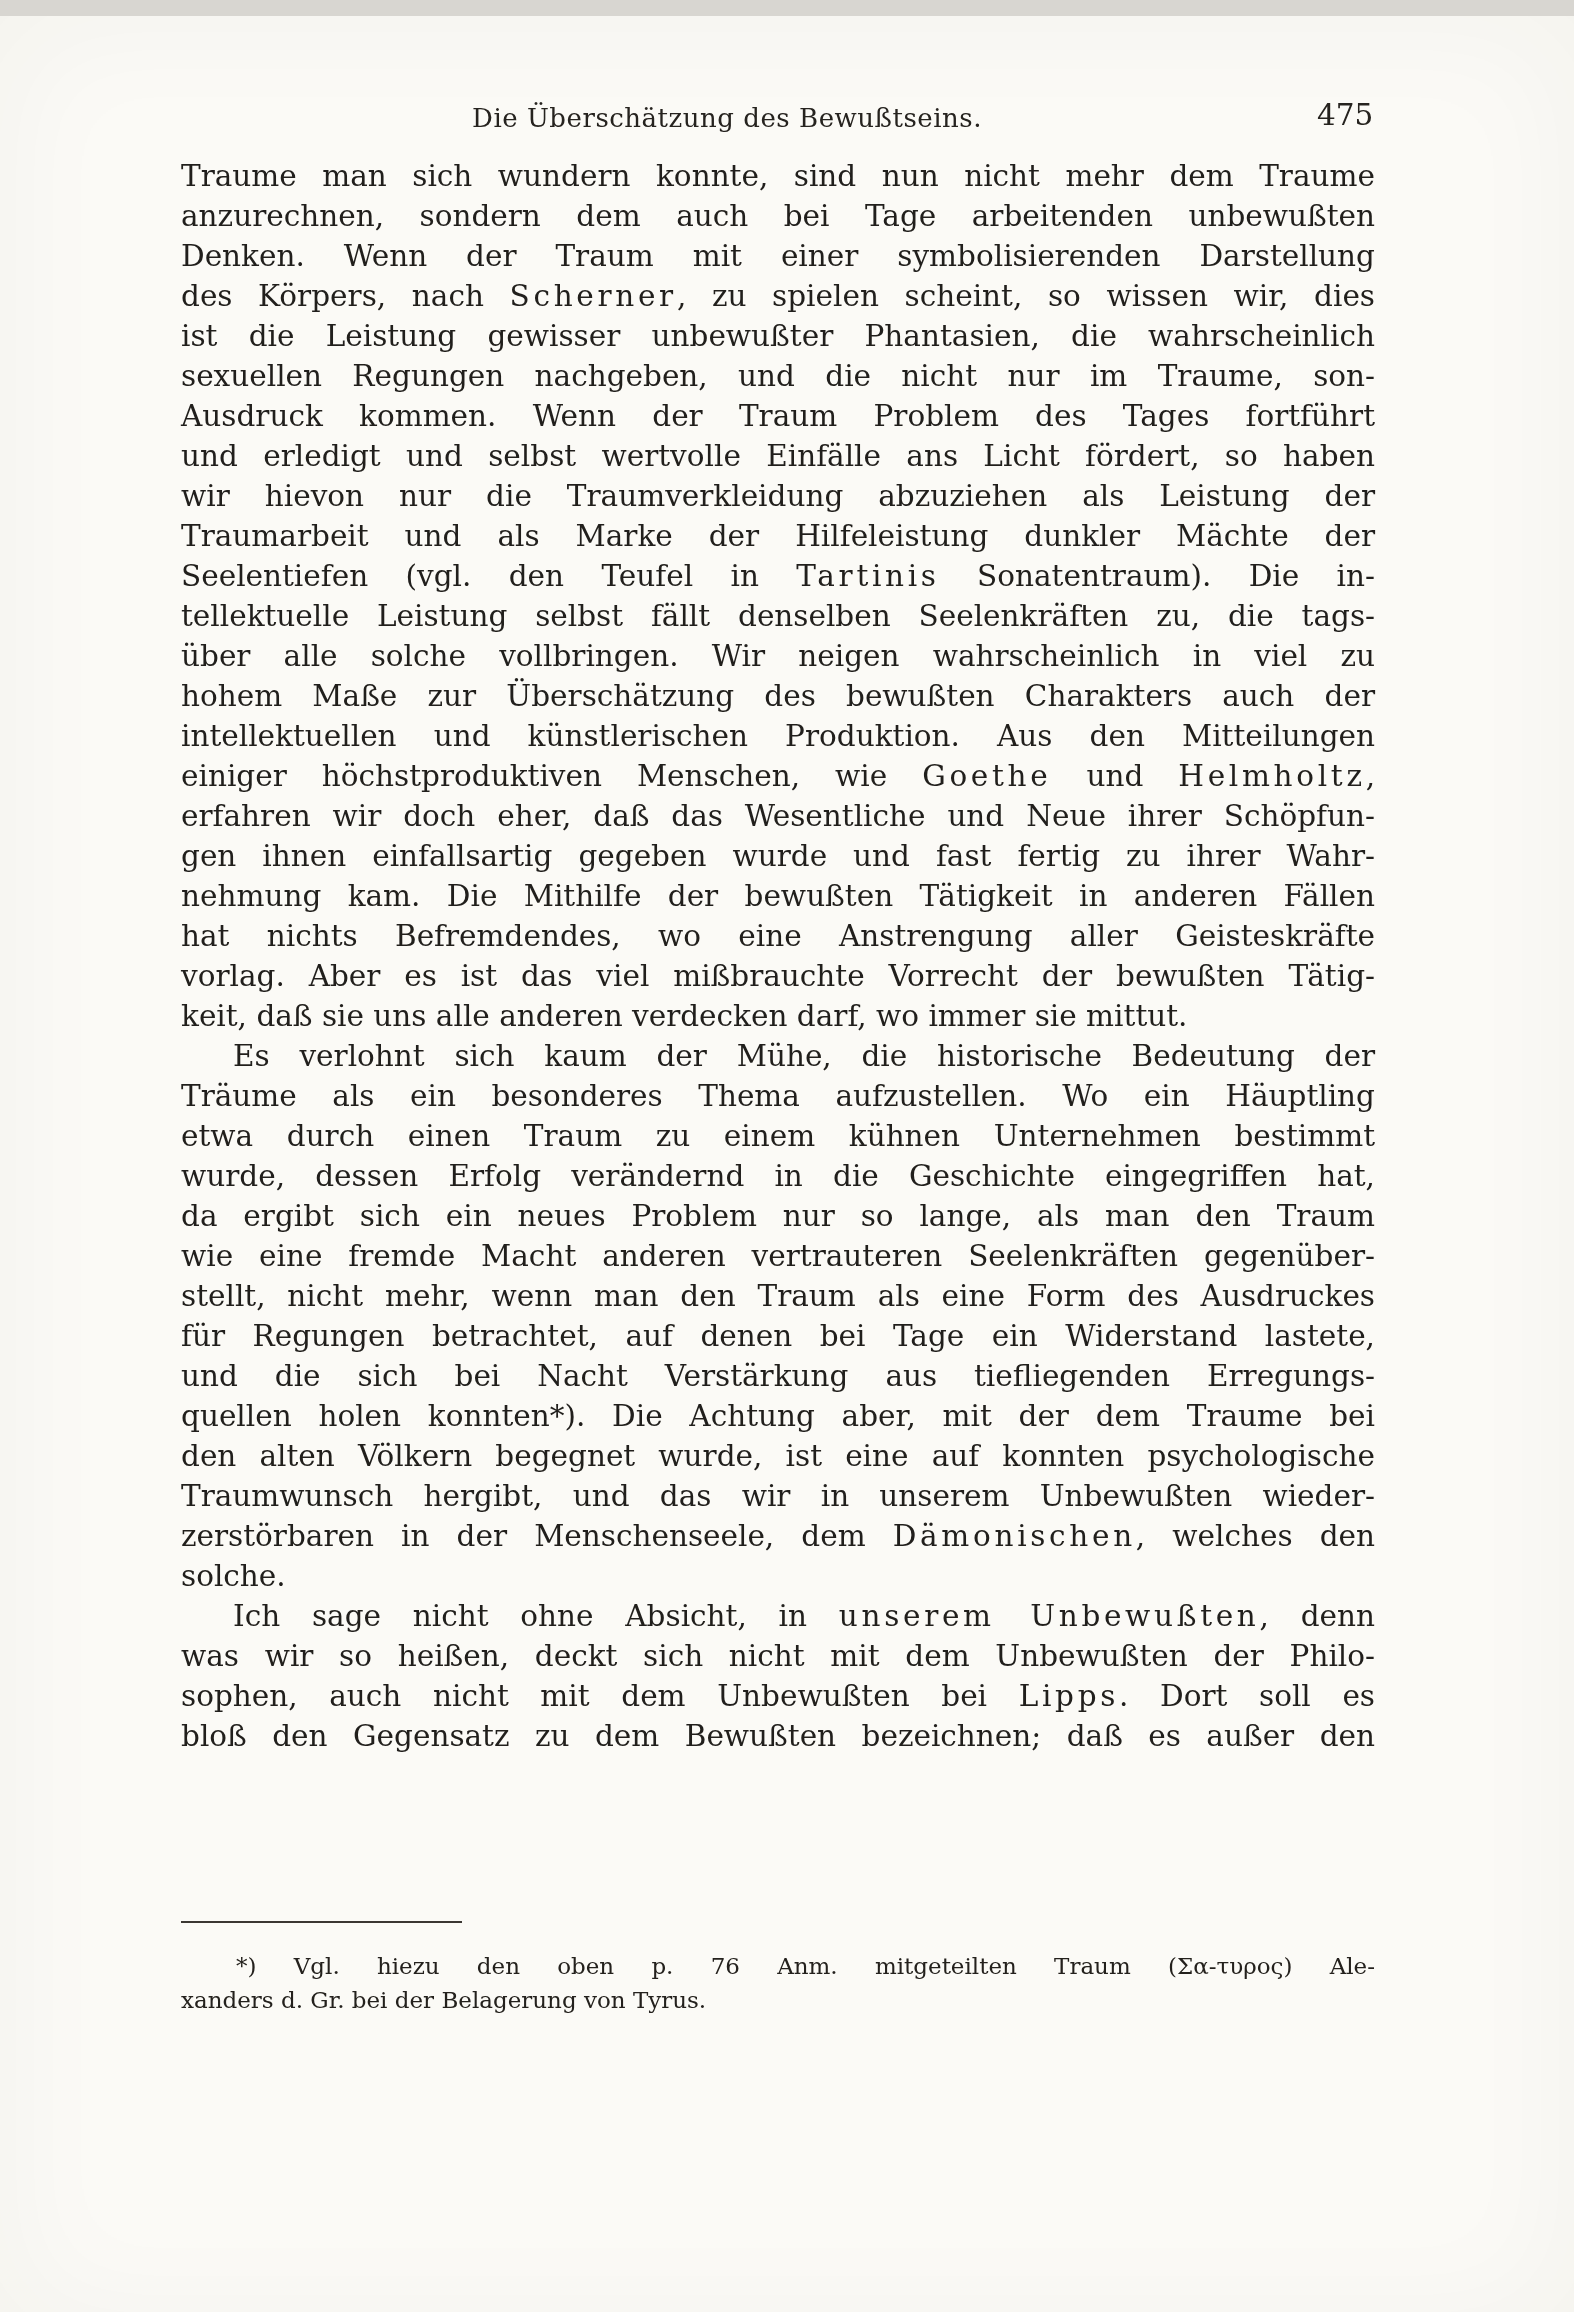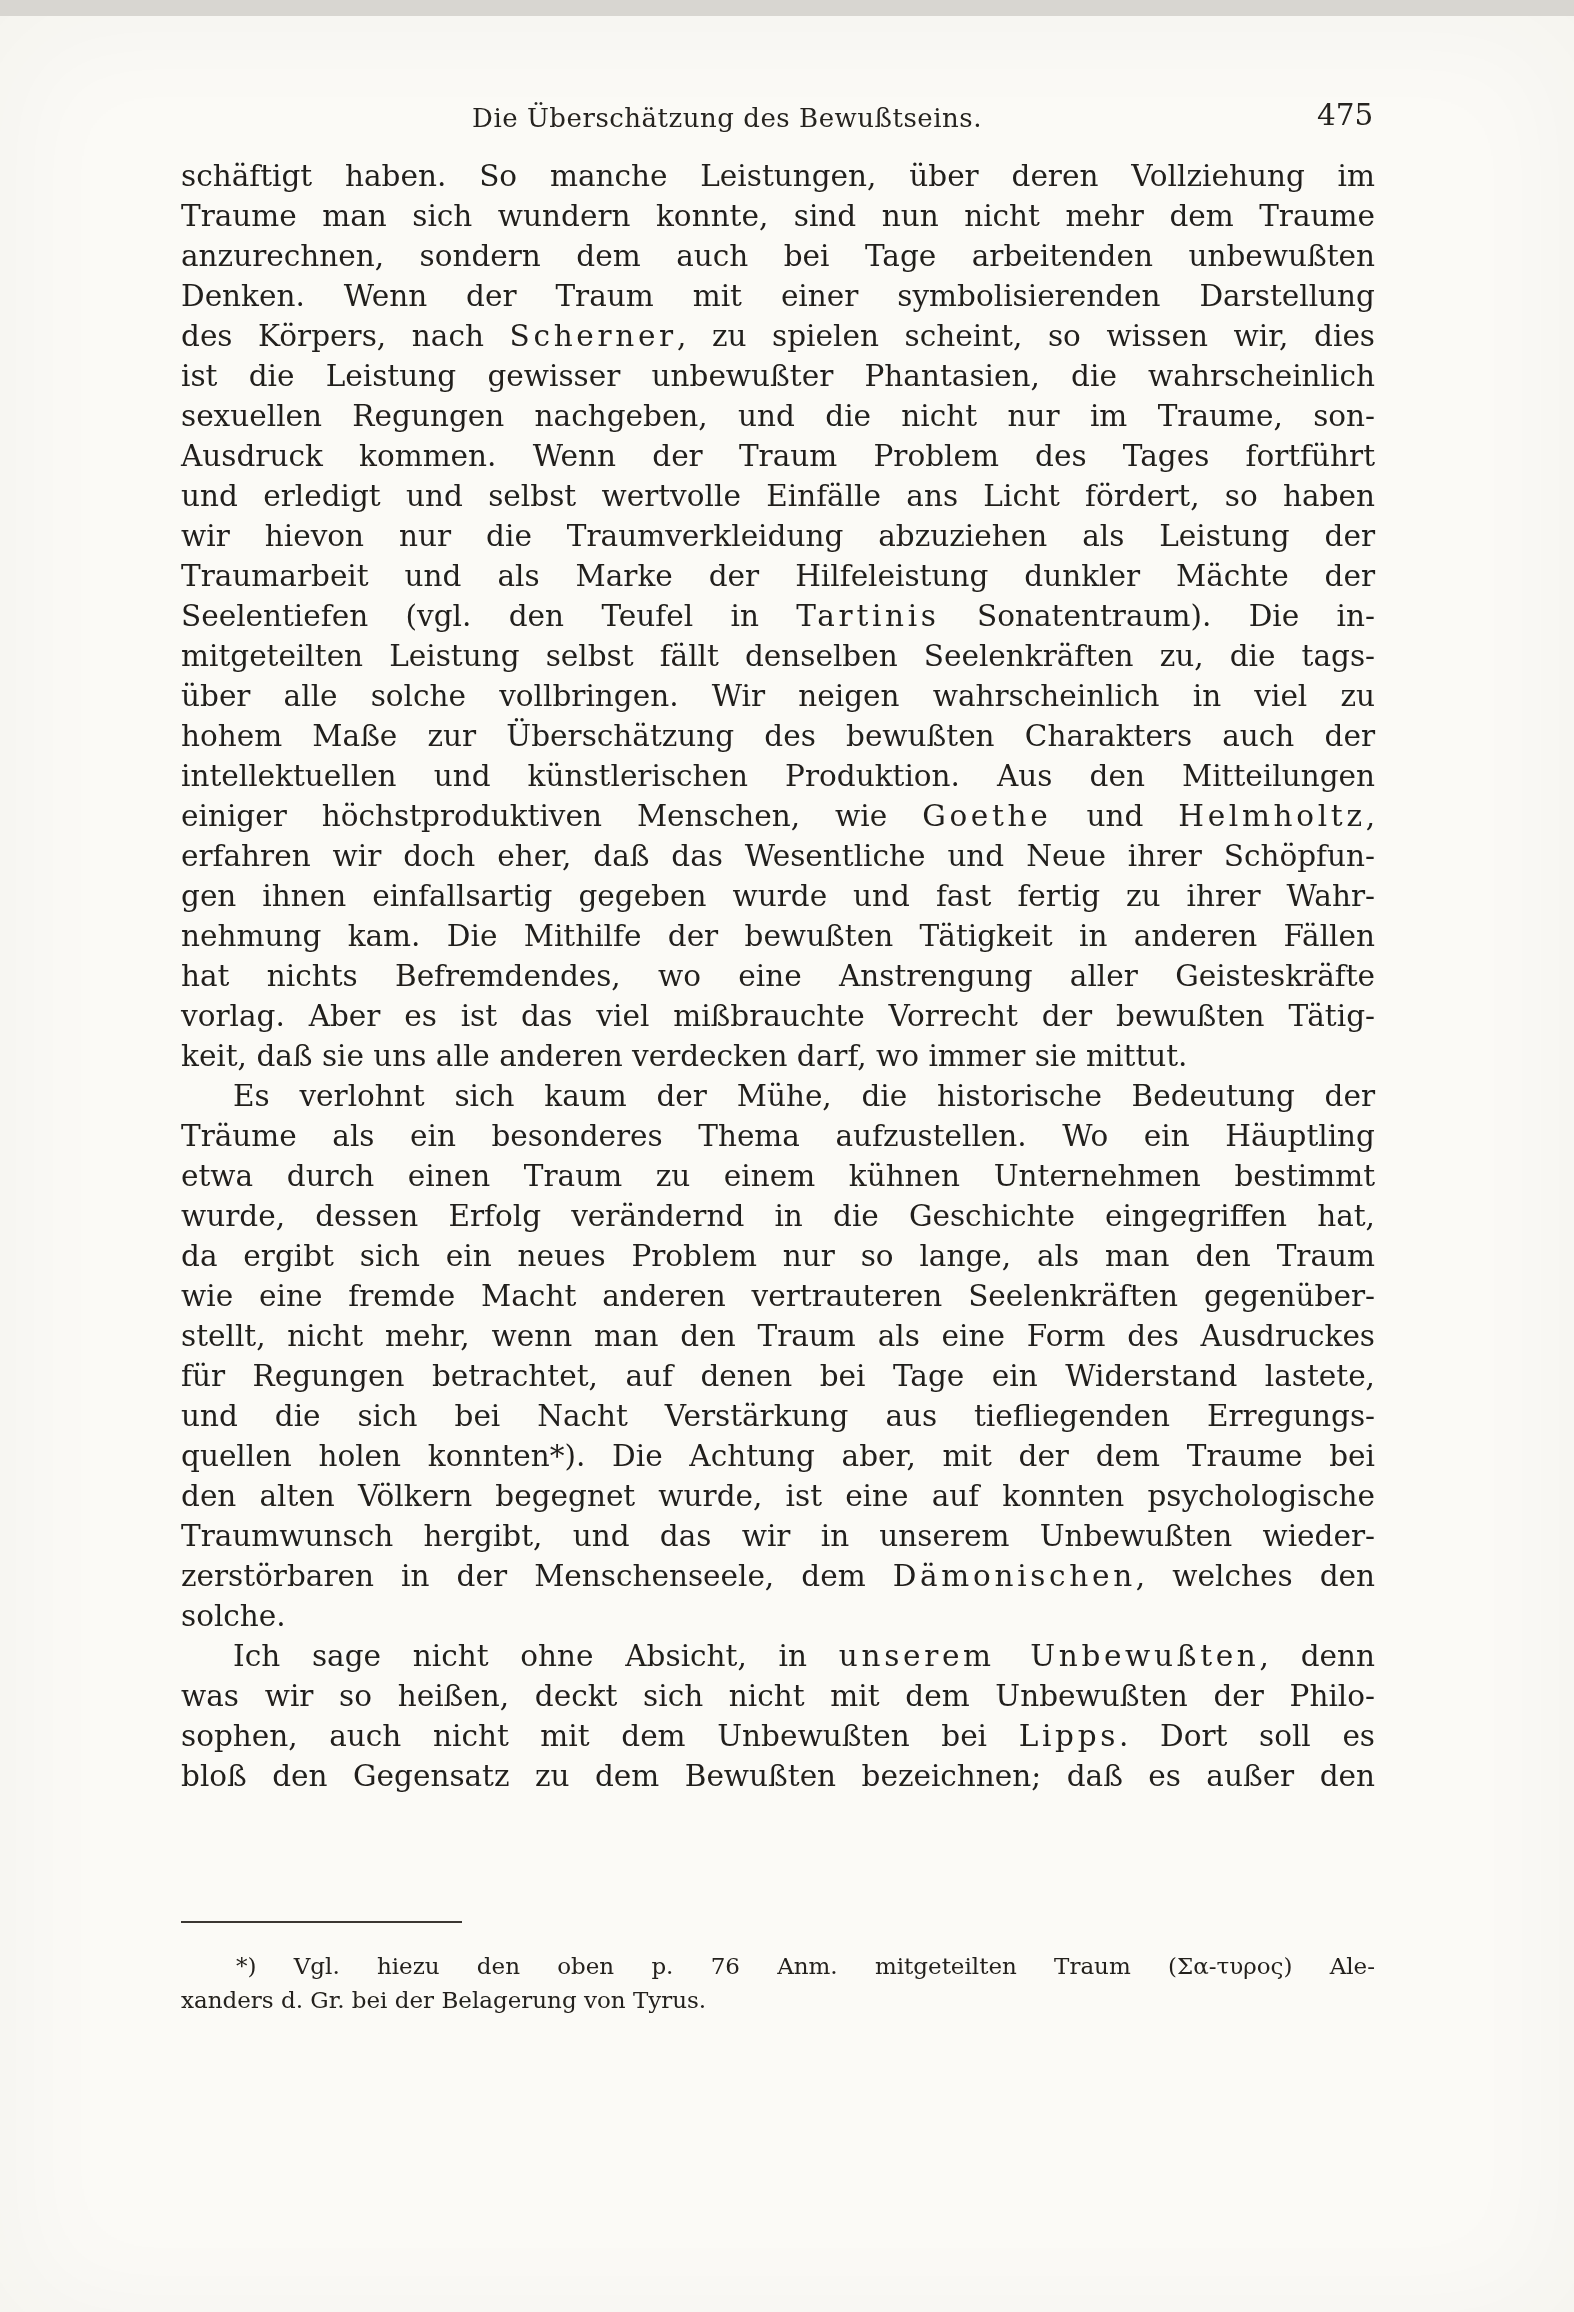--- a/index.html
+++ b/index.html
@@ -87,33 +87,32 @@
 
 <div class="page">
 
   <div class="running-header">
     <div class="header-title">Die Überschätzung des Bewußtseins.</div>
     <div class="page-number">475</div>
   </div>
 
   <div class="body-text">
       <div class="paragraph">
-        <div class="line"><span>schäftigt haben. So manche Leistungen, über deren Vollziehung im</span></div>
         <div class="line"><span>Traume man sich wundern konnte, sind nun nicht mehr dem Traume</span></div>
         <div class="line"><span>anzurechnen, sondern dem auch bei Tage arbeitenden unbewußten</span></div>
         <div class="line"><span>Denken. Wenn der Traum mit einer symbolisierenden Darstellung</span></div>
         <div class="line"><span>des Körpers, nach </span><span class="sperr">Scherner</span><span>, zu spielen scheint, so wissen wir, dies</span></div>
         <div class="line"><span>ist die Leistung gewisser unbewußter Phantasien, die wahrscheinlich</span></div>
         <div class="line"><span>sexuellen Regungen nachgeben, und die nicht nur im Traume, son-</span></div>
         <div class="line"><span>Ausdruck kommen. Wenn der Traum Problem des Tages fortführt</span></div>
         <div class="line"><span>und erledigt und selbst wertvolle Einfälle ans Licht fördert, so haben</span></div>
         <div class="line"><span>wir hievon nur die Traumverkleidung abzuziehen als Leistung der</span></div>
         <div class="line"><span>Traumarbeit und als Marke der Hilfeleistung dunkler Mächte der</span></div>
         <div class="line"><span>Seelentiefen (vgl. den Teufel in </span><span class="sperr">Tartinis</span><span> Sonatentraum). Die in-</span></div>
-        <div class="line"><span>mitgeteilten Leistung selbst fällt denselben Seelenkräften zu, die tags-</span></div>
+        <div class="line"><span>tellektuelle Leistung selbst fällt denselben Seelenkräften zu, die tags-</span></div>
         <div class="line"><span>über alle solche vollbringen. Wir neigen wahrscheinlich in viel zu</span></div>
         <div class="line"><span>hohem Maße zur Überschätzung des bewußten Charakters auch der</span></div>
         <div class="line"><span>intellektuellen und künstlerischen Produktion. Aus den Mitteilungen</span></div>
         <div class="line"><span>einiger höchstproduktiven Menschen, wie </span><span class="sperr">Goethe</span><span> und </span><span class="sperr">Helmholtz</span><span>,</span></div>
         <div class="line"><span>erfahren wir doch eher, daß das Wesentliche und Neue ihrer Schöpfun-</span></div>
         <div class="line"><span>gen ihnen einfallsartig gegeben wurde und fast fertig zu ihrer Wahr-</span></div>
         <div class="line"><span>nehmung kam. Die Mithilfe der bewußten Tätigkeit in anderen Fällen</span></div>
         <div class="line"><span>hat nichts Befremdendes, wo eine Anstrengung aller Geisteskräfte</span></div>
         <div class="line"><span>vorlag. Aber es ist das viel mißbrauchte Vorrecht der bewußten Tätig-</span></div>
         <div class="line last"><span>keit, daß sie uns alle anderen verdecken darf, wo immer sie mittut.</span></div>

